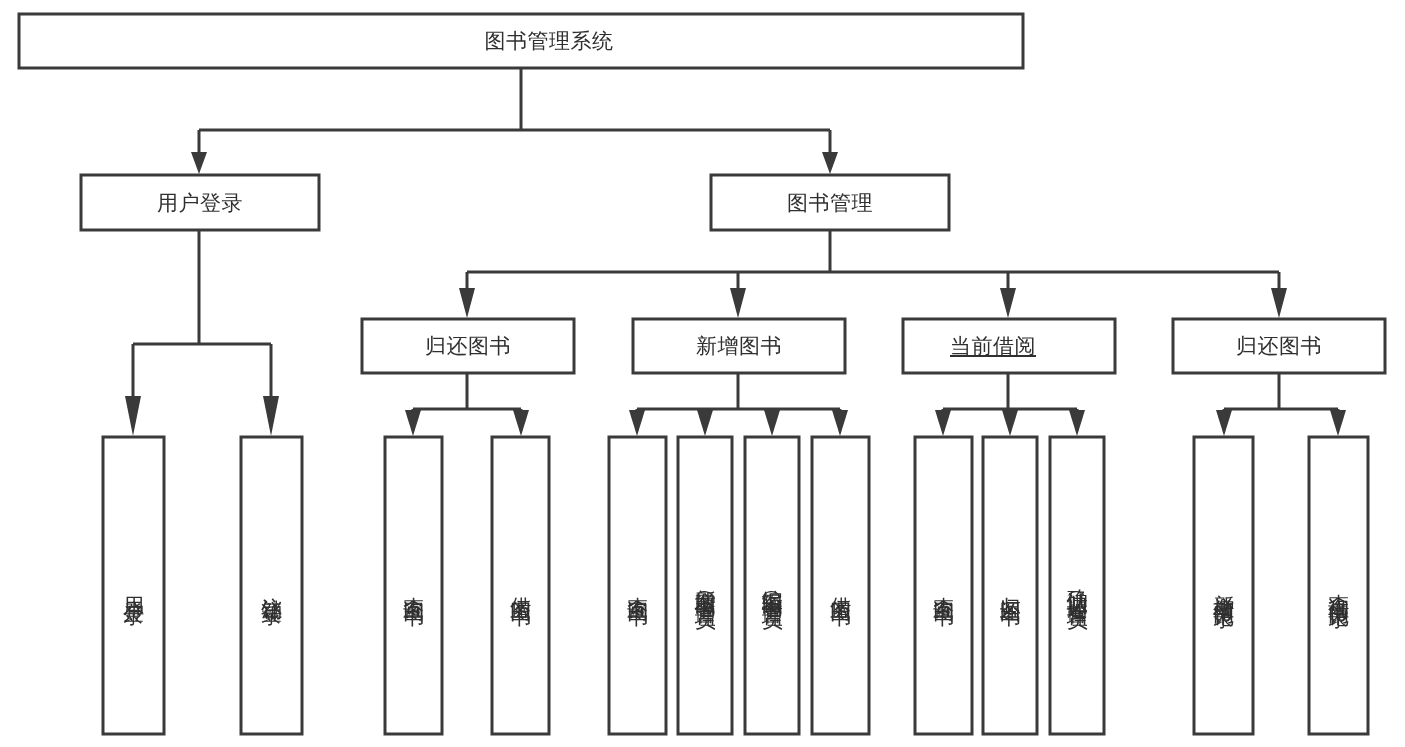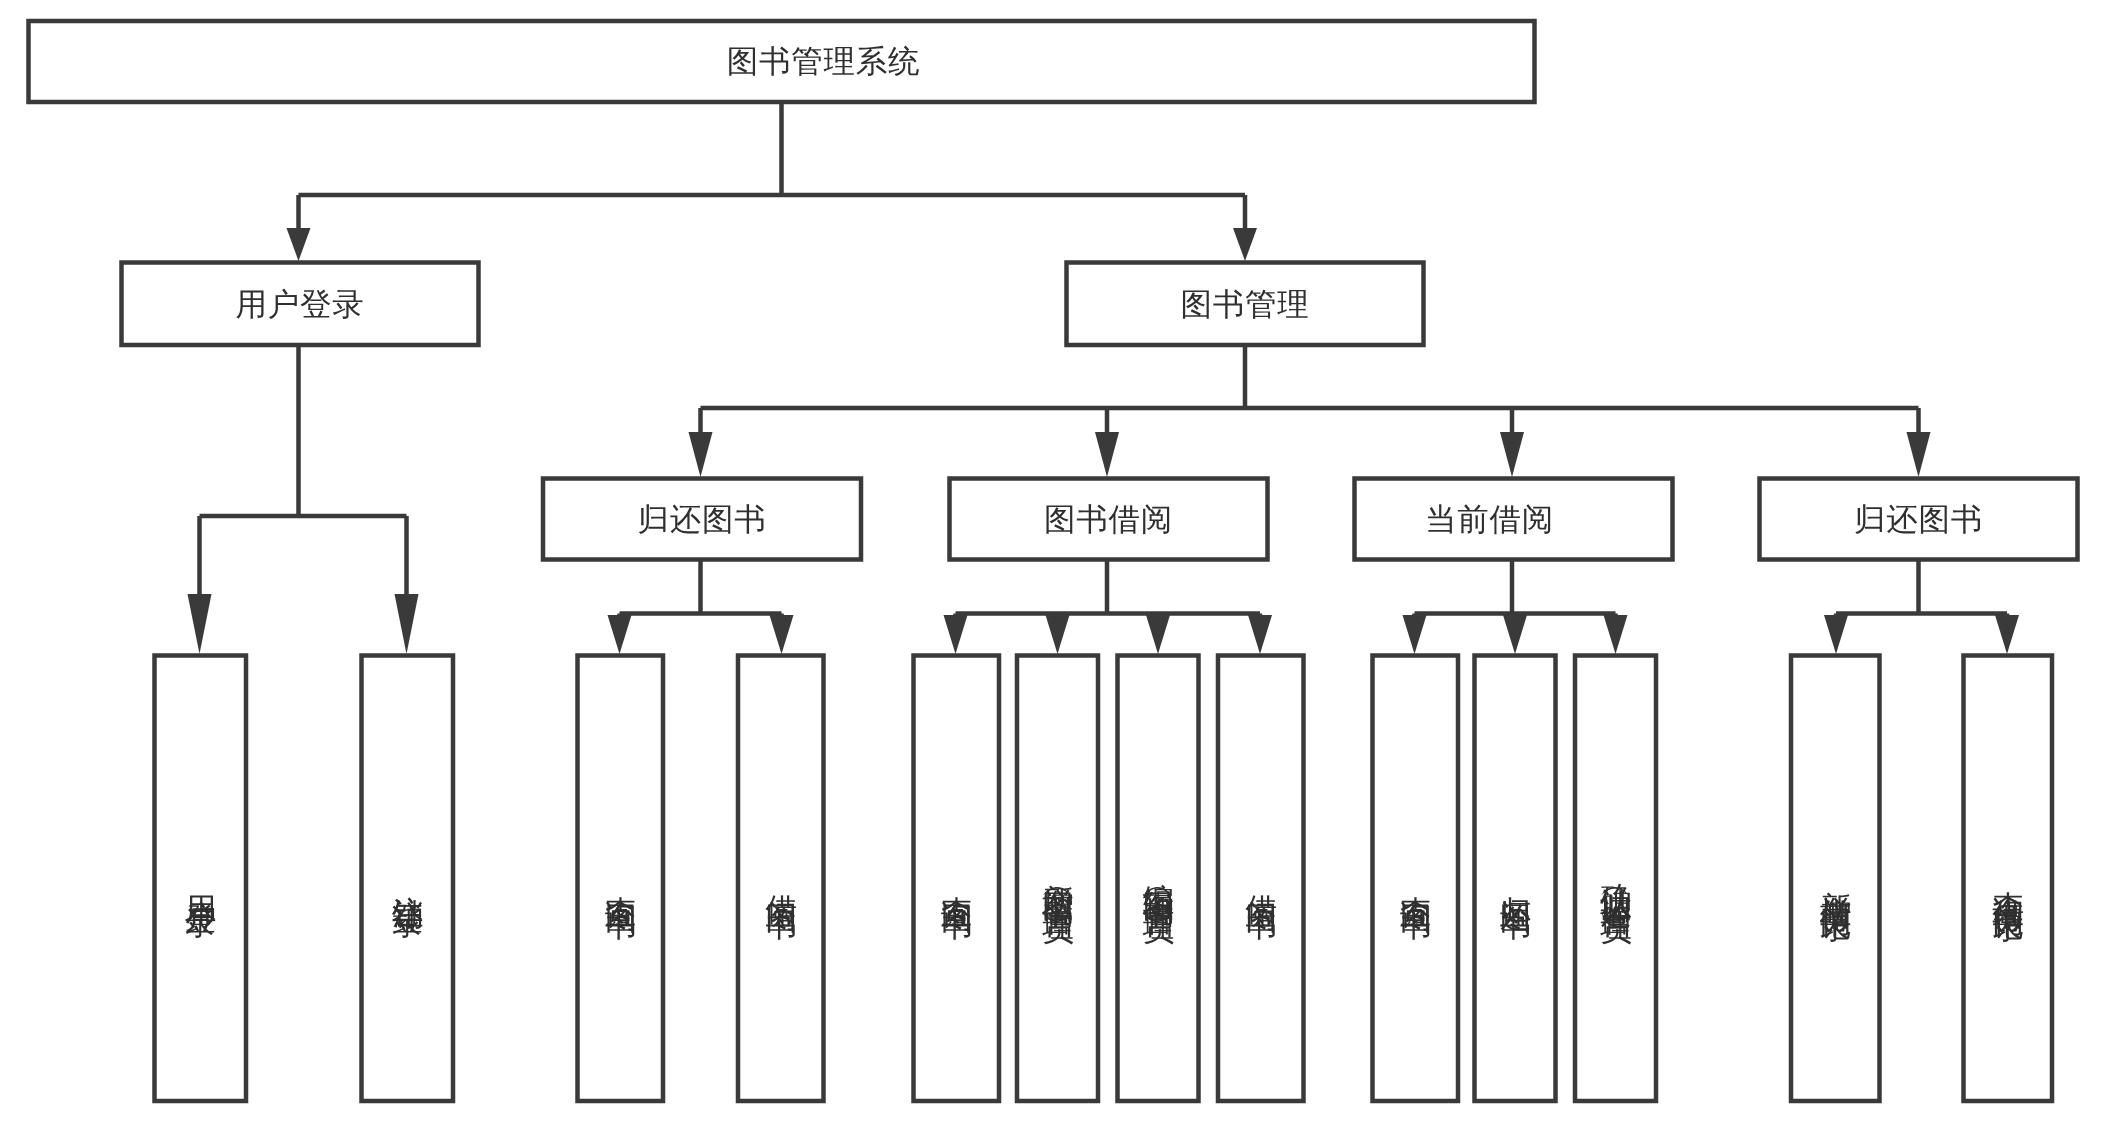--- a/index.html
+++ b/index.html
@@ -189,23 +189,23 @@
     <span>用户登录</span>
   </div>
   <div class="node-label-h" style="left:711px; top:175px; width:238px; height:55px;">
     <span>图书管理</span>
   </div>
 
   <div class="node-label-h" style="left:362px; top:319px; width:212px; height:54px;">
     <span>归还图书</span>
   </div>
   <div class="node-label-h" style="left:633px; top:319px; width:212px; height:54px;">
-    <span>图书借阅</span>
-  </div>
-  <div class="node-label-h" style="left:903px; top:319px; width:180px; height:54px;">
+    <span>新增图书</span>
+  </div>
+  <div class="node-label-h" style="left:903px; top:319px; width:180px; height:54px;text-decoration:underline;">
     <span>当前借阅</span>
   </div>
   <div class="node-label-h" style="left:1173px; top:319px; width:212px; height:54px;">
     <span>归还图书</span>
   </div>
 
   <div class="node-label-v" style="left:103px; top:437px; width:61px; height:297px;">
     <span class="vtext">用户登录</span>
   </div>
   <div class="node-label-v" style="left:241px; top:437px; width:61px; height:297px;">

